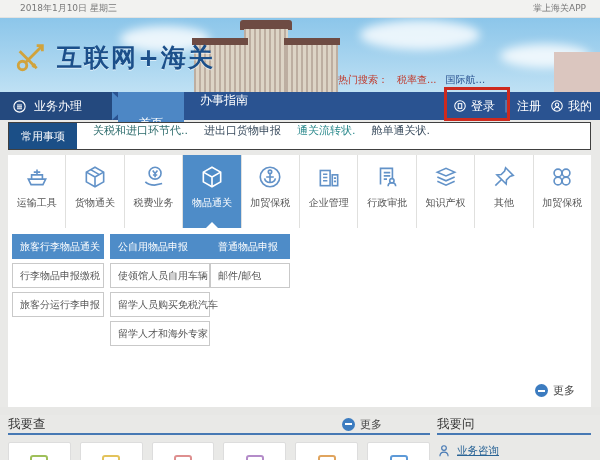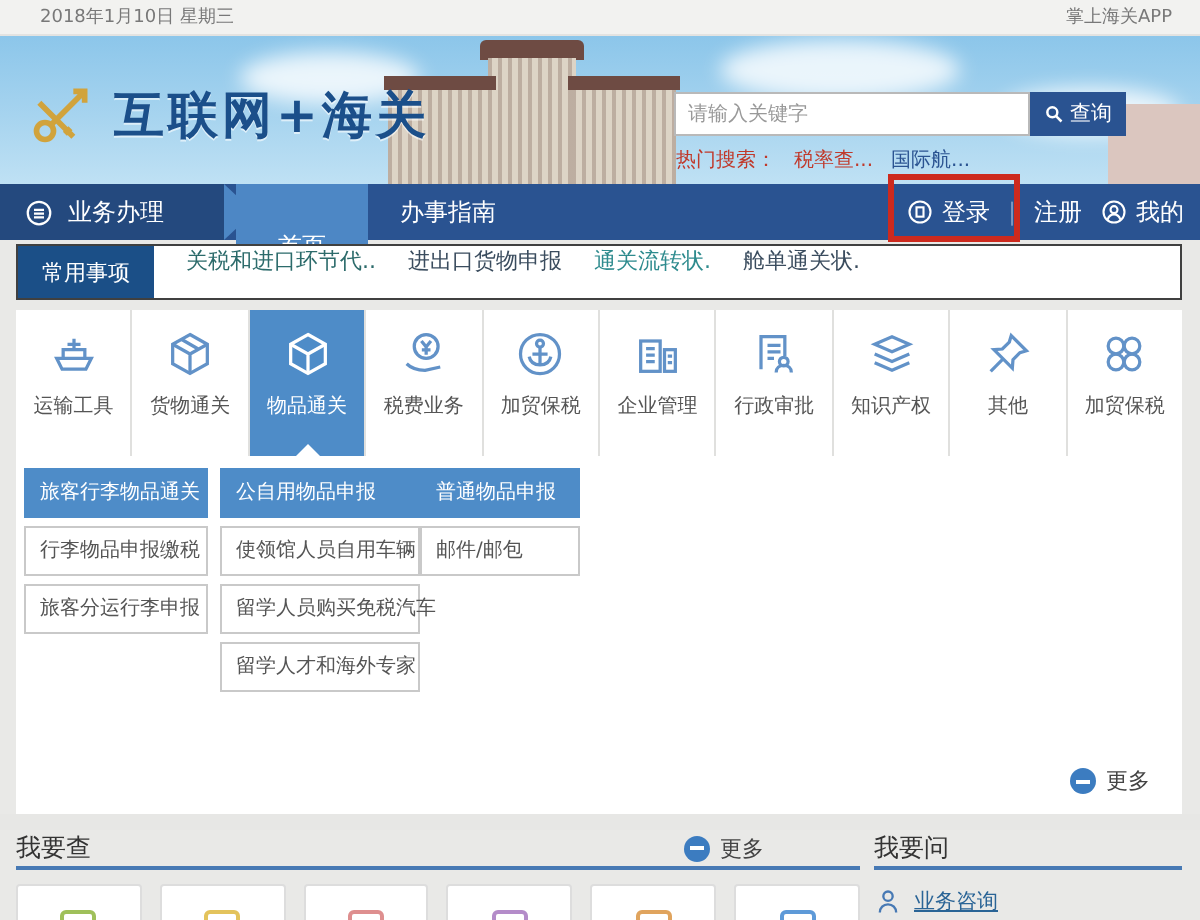--- a/index.html
+++ b/index.html
@@ -32,21 +32,21 @@
   
   .navbar{position:absolute;left:0;top:92px;width:600px;height:28px;background:#2a5391;color:#fff;}
   .biz{position:absolute;left:0;top:0;width:112px;height:28px;background:#24497e;
        display:flex;align-items:center;gap:7px;padding-left:12px;font-size:12px;}
   .chev{position:absolute;left:112px;top:0;width:0;height:0;
         border-top:14px solid transparent;border-bottom:14px solid transparent;
         border-left:15px solid #4d87c5;}
   .nav-home{position:absolute;left:118px;top:0;width:66px;height:40px;background:#4d87c5;
             display:flex;align-items:flex-end;justify-content:center;font-size:12px;}
   .nav-guide{position:absolute;left:188px;top:0;width:72px;height:28px;
-             display:flex;align-items:center;justify-content:center;font-size:12px;}
+             display:flex;align-items:flex-start;justify-content:center;font-size:12px;}
   .nav-right{position:absolute;right:8px;top:0;height:28px;display:flex;align-items:center;
              gap:9px;font-size:12px;}
   .nav-item{display:flex;align-items:center;gap:4px;cursor:pointer;}
   .nav-sep{color:#7a97c2;}
   .red-box{position:absolute;left:444px;top:87px;width:66px;height:34px;
            border:3px solid #cd2a1e;z-index:40;}
   
   .tabstrip{position:absolute;left:8px;top:122px;width:583px;height:28px;background:#fff;
             border:1px solid #404040;display:flex;align-items:flex-start;}
   .tab-active{width:68px;height:100%;background:#1b4f87;color:#fff;font-size:11px;flex:none;
@@ -120,30 +120,20 @@
     </div>
 
     <div class="logo">
       <svg width="34" height="34" viewBox="0 0 24 24" fill="none" stroke="#d1a33c" stroke-width="2">
         <circle cx="6" cy="18" r="3"></circle>
           <path d="M8 16L20 4M16 4h4v4M4 8l12 12M15 17l-2 2"></path>
       </svg>
       <span class="logo-text">互联网+海关</span>
     </div>
 
-    <div class="search-box">
-      <input placeholder="请输入关键字" style="">
-      <button class="search-btn">
-        <svg width="10" height="10" viewBox="0 0 24 24" fill="none" stroke="#fff" stroke-width="3">
-          <circle cx="10" cy="10" r="6"></circle>
-            <path d="M14.5 14.5L21 21"></path>
-        </svg>
-        <span>查询</span>
-      </button>
-    </div>
     <div class="hot">
       <span class="red">热门搜索：</span>
       <span class="red">税率查...</span>
       <span class="blue">国际航...</span>
     </div>
   </div>
 
   <div class="navbar">
     <div class="biz">
       <svg width="15" height="15" viewBox="0 0 24 24" fill="none" stroke="#fff" stroke-width="1.8">
@@ -201,34 +191,34 @@
       </svg>
         <span class="lbl">运输工具</span>
     </div>
     <div class="cell">
       <svg viewBox="0 0 24 24" fill="none" stroke="currentColor" stroke-width="1.5">
         <path d="M12 3l8 4.5v9L12 21l-8-4.5v-9z"></path>
           <path d="M12 12l8-4.5M12 12L4 7.5M12 12v9M8 5.2l8 4.6"></path>
       </svg>
         <span class="lbl">货物通关</span>
     </div>
-    <div class="cell sel">
-      <svg viewBox="0 0 24 24" fill="none" stroke="currentColor" stroke-width="1.5">
-        <path d="M12 3l8 4.5v9L12 21l-8-4.5v-9z"></path>
-          <path d="M12 12l8-4.5M12 12L4 7.5M12 12v9"></path>
-      </svg>
-        <span class="lbl">物品通关</span>
-    </div>
     <div class="cell">
       <svg viewBox="0 0 24 24" fill="none" stroke="currentColor" stroke-width="1.5">
         <circle cx="13" cy="8.5" r="5.5"></circle>
           <path d="M10.8 6l2.2 2.7L15.2 6M13 8.7v3.6m-2-2.2h4"></path>
           <path d="M4 16.5c2.5 2.5 5.5 3 8.5 3l7-1.5"></path>
       </svg>
         <span class="lbl">税费业务</span>
+    </div>
+    <div class="cell sel">
+      <svg viewBox="0 0 24 24" fill="none" stroke="currentColor" stroke-width="1.5">
+        <path d="M12 3l8 4.5v9L12 21l-8-4.5v-9z"></path>
+          <path d="M12 12l8-4.5M12 12L4 7.5M12 12v9"></path>
+      </svg>
+        <span class="lbl">物品通关</span>
     </div>
     <div class="cell">
       <svg viewBox="0 0 24 24" fill="none" stroke="currentColor" stroke-width="1.5">
         <circle cx="12" cy="12" r="9"></circle>
           <circle cx="12" cy="7.2" r="1.6"></circle>
           <path d="M12 8.8V17M8.5 12h7M7 13.2c.5 2.5 2.5 3.8 5 3.8s4.5-1.3 5-3.8"></path>
       </svg>
         <span class="lbl">加贸保税</span>
     </div>
     <div class="cell">

